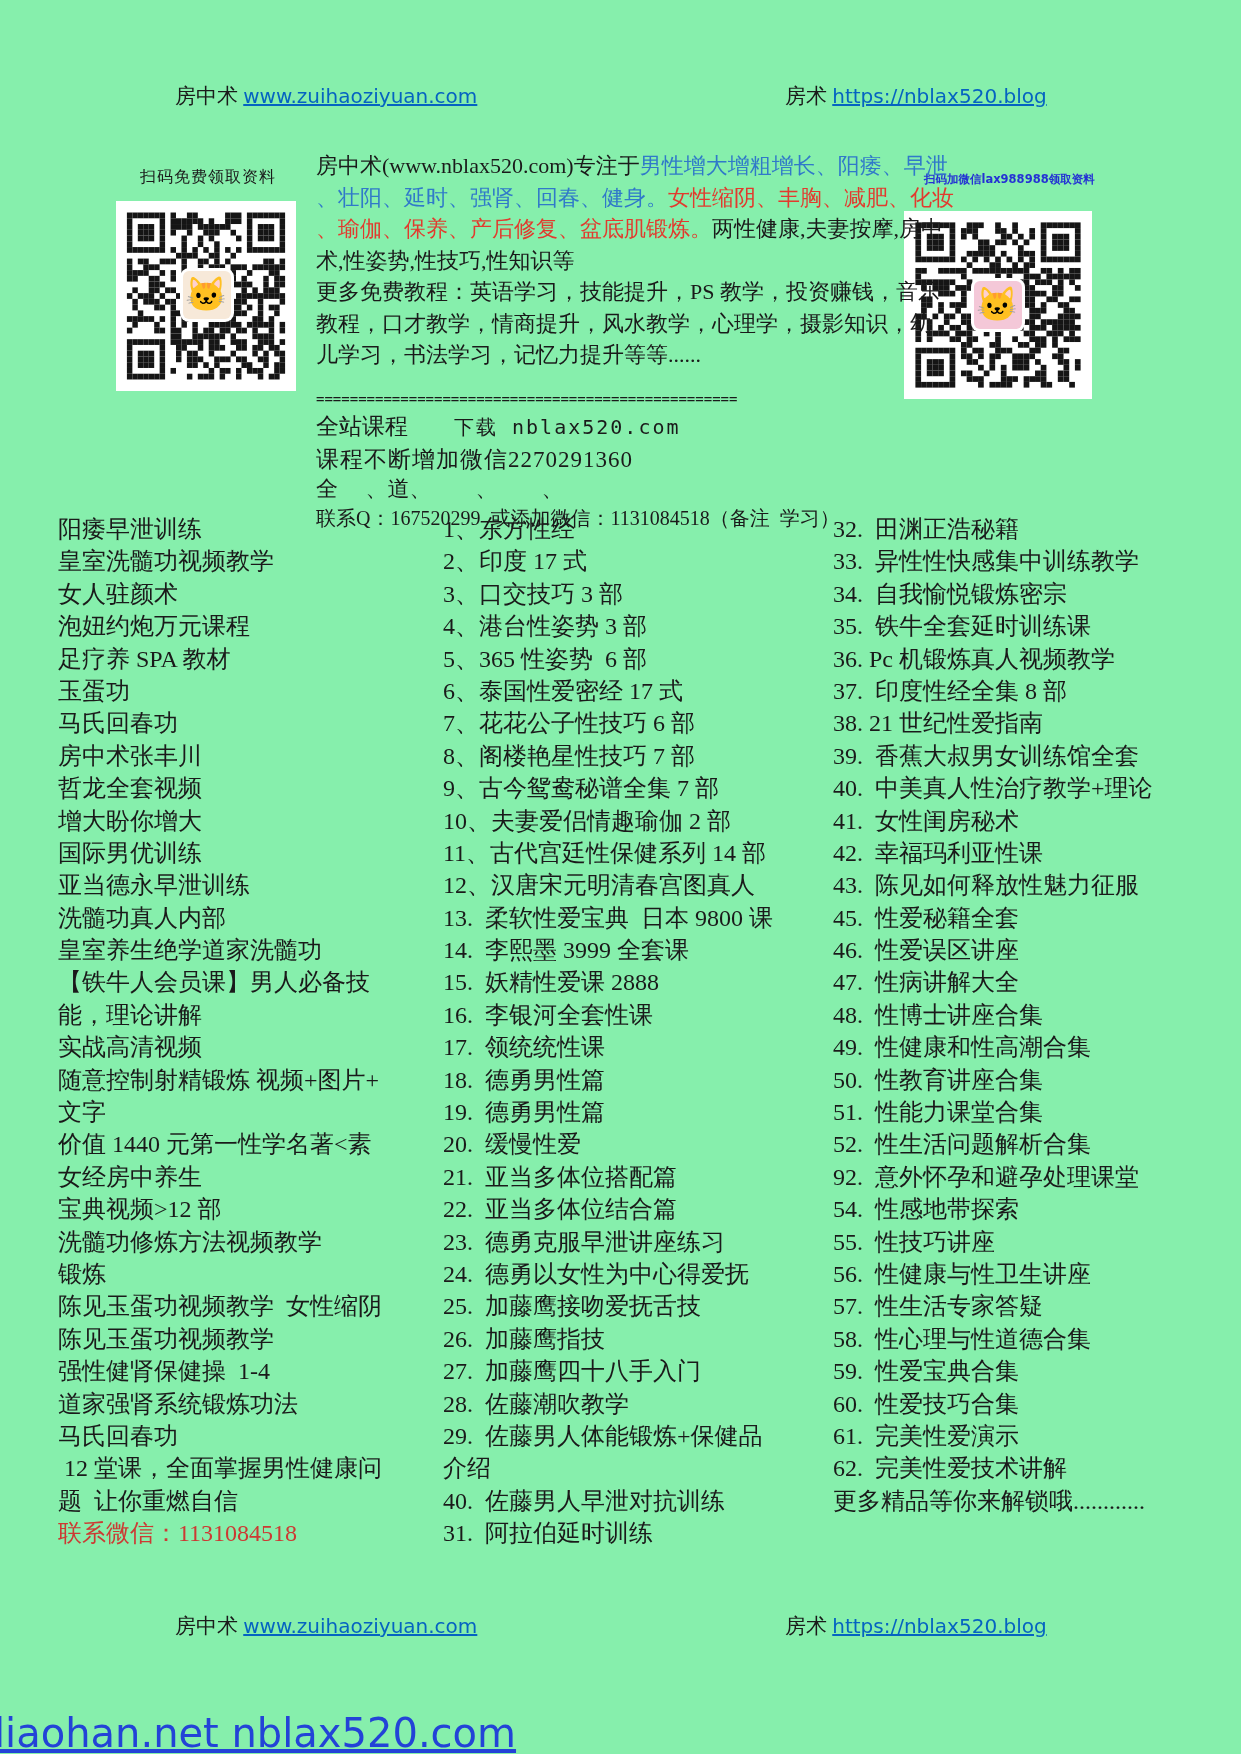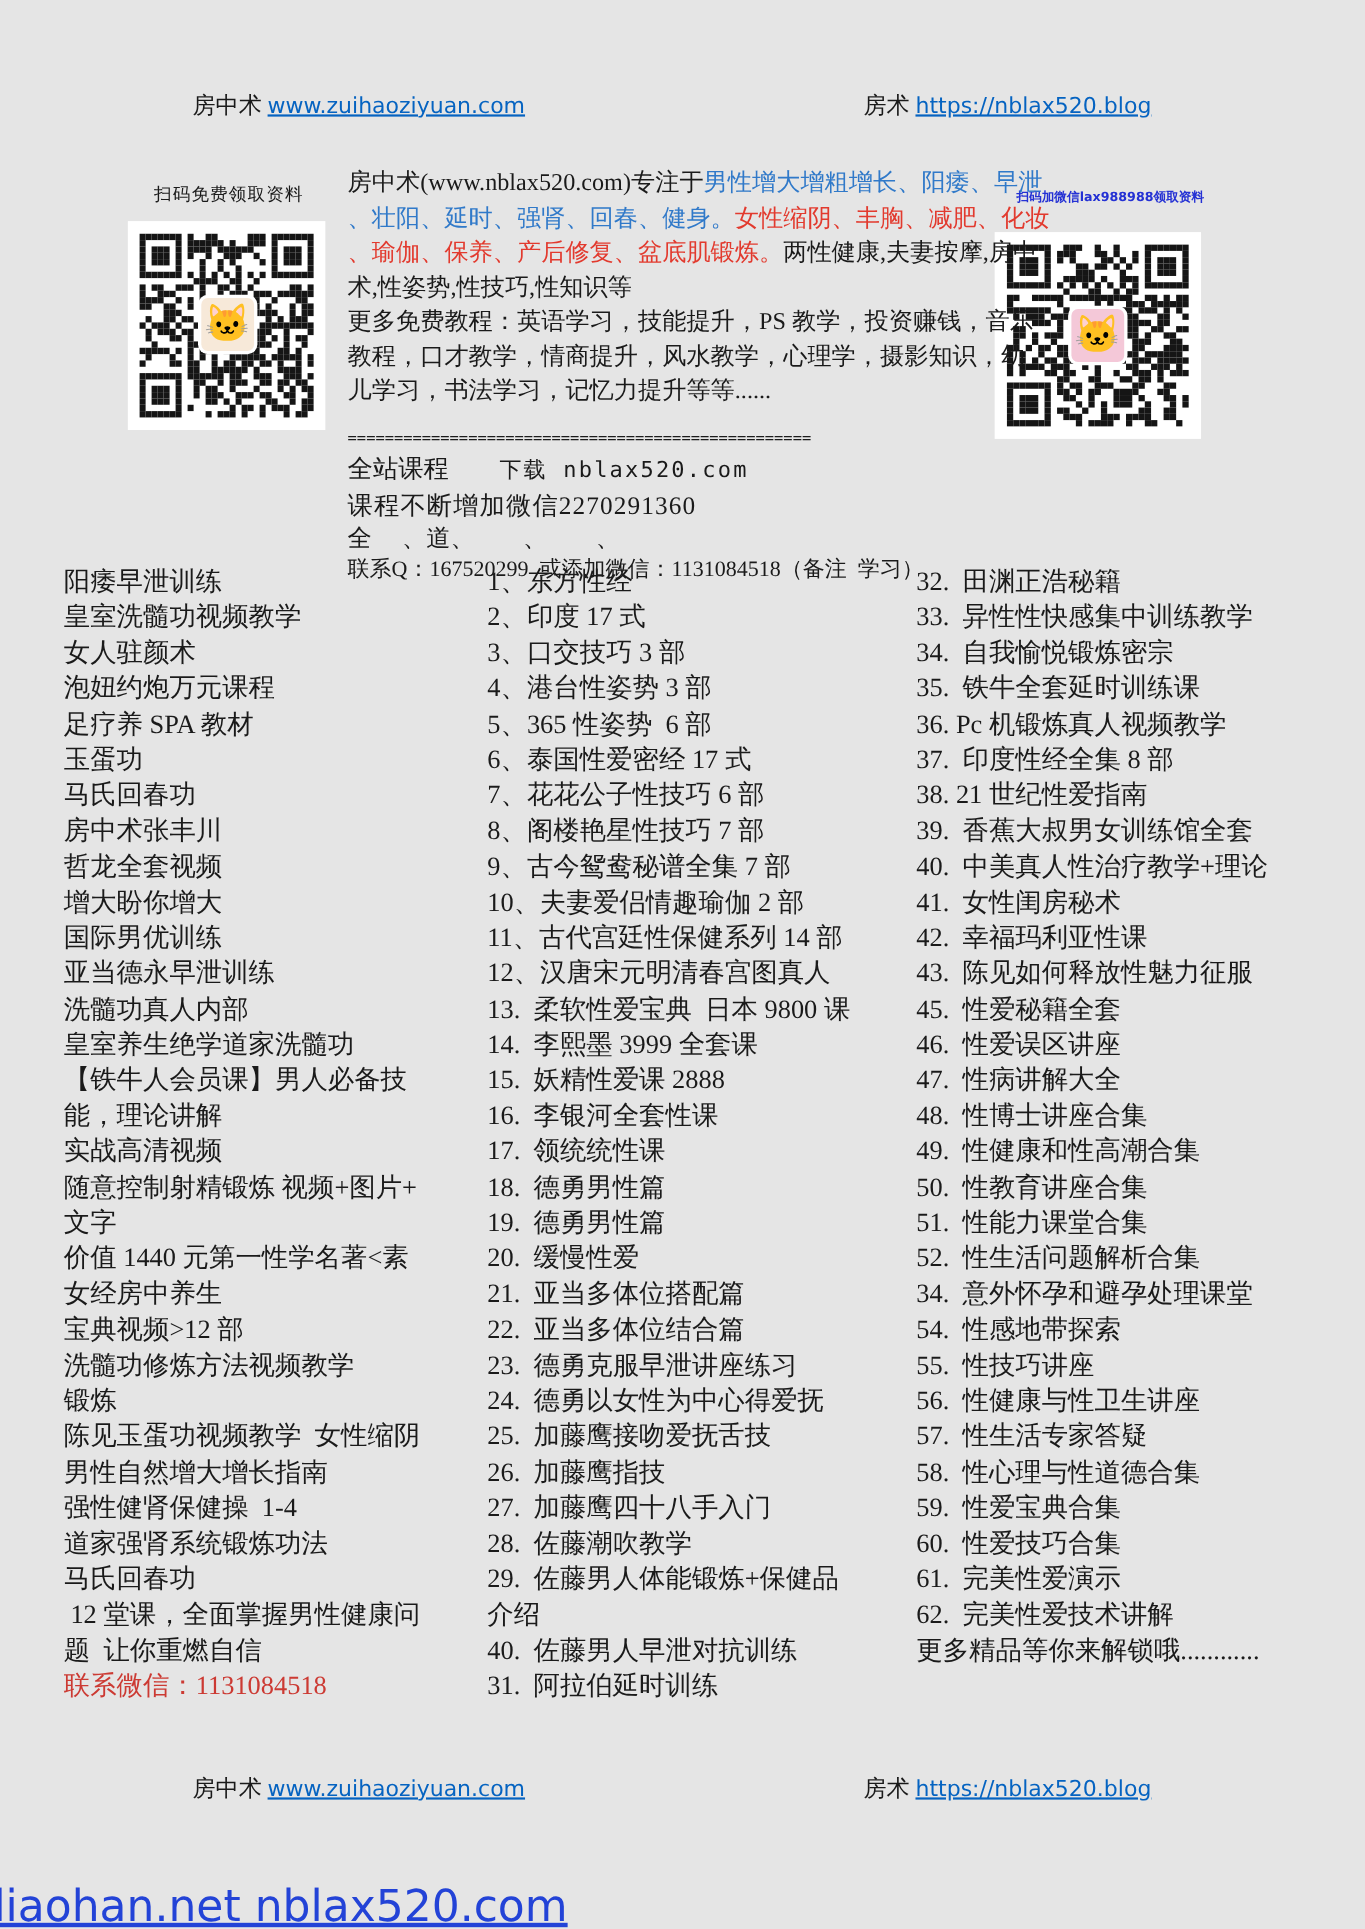--- a/index.html
+++ b/index.html
@@ -1,17 +1,17 @@
 <!DOCTYPE html>
 <html><head>
 <meta charset="utf-8">
 <style>
   html,body{margin:0;padding:0;background:#888;}
   .page{
-    position:relative;width:1241px;height:1754px;background:#e5e5e5;
+    position:relative;width:1241px;height:1754px;background:#86efac;
     overflow:hidden;margin:0 auto;
     font-family:"Liberation Serif","DejaVu Serif",serif;color:#1a1a1a;
   }
   .abs{position:absolute;}
   
   .hf{font-size:21px;white-space:pre;}
   .link{text-decoration:underline;font-family:"DejaVu Sans","Liberation Sans",sans-serif;font-size:20px;cursor:pointer;}
   
   .qr-label-left{font-size:16px;letter-spacing:1px;}
   .qr-label-right{font-size:11.5px;font-weight:bold;font-family:"DejaVu Sans",sans-serif;white-space:pre;}
@@ -932,21 +932,21 @@
         <div class="row">能，理论讲解</div>
         <div class="row">实战高清视频</div>
         <div class="row">随意控制射精锻炼 视频+图片+</div>
         <div class="row">文字</div>
         <div class="row">价值 1440 元第一性学名著&lt;素</div>
         <div class="row">女经房中养生</div>
         <div class="row">宝典视频&gt;12 部</div>
         <div class="row">洗髓功修炼方法视频教学</div>
         <div class="row">锻炼</div>
         <div class="row">陈见玉蛋功视频教学  女性缩阴</div>
-        <div class="row">男性自然增大增长指南</div>
+        <div class="row">陈见玉蛋功视频教学</div>
         <div class="row">强性健肾保健操  1-4</div>
         <div class="row">道家强肾系统锻炼功法</div>
         <div class="row">马氏回春功</div>
         <div class="row"> 12 堂课，全面掌握男性健康问</div>
         <div class="row">题  让你重燃自信</div>
       </div>
     <div class="row" style="color: rgb(204, 58, 51);">联系微信：1131084518</div>
   </div>
   <div class="abs col col-mid">
     <div>
@@ -999,21 +999,21 @@
         <div class="row">42.  幸福玛利亚性课</div>
         <div class="row">43.  陈见如何释放性魅力征服</div>
         <div class="row">45.  性爱秘籍全套</div>
         <div class="row">46.  性爱误区讲座</div>
         <div class="row">47.  性病讲解大全</div>
         <div class="row">48.  性博士讲座合集</div>
         <div class="row">49.  性健康和性高潮合集</div>
         <div class="row">50.  性教育讲座合集</div>
         <div class="row">51.  性能力课堂合集</div>
         <div class="row">52.  性生活问题解析合集</div>
-        <div class="row">34.  意外怀孕和避孕处理课堂</div>
+        <div class="row">92.  意外怀孕和避孕处理课堂</div>
         <div class="row">54.  性感地带探索</div>
         <div class="row">55.  性技巧讲座</div>
         <div class="row">56.  性健康与性卫生讲座</div>
         <div class="row">57.  性生活专家答疑</div>
         <div class="row">58.  性心理与性道德合集</div>
         <div class="row">59.  性爱宝典合集</div>
         <div class="row">60.  性爱技巧合集</div>
         <div class="row">61.  完美性爱演示</div>
         <div class="row">62.  完美性爱技术讲解</div>
         <div class="row">更多精品等你来解锁哦............</div>

